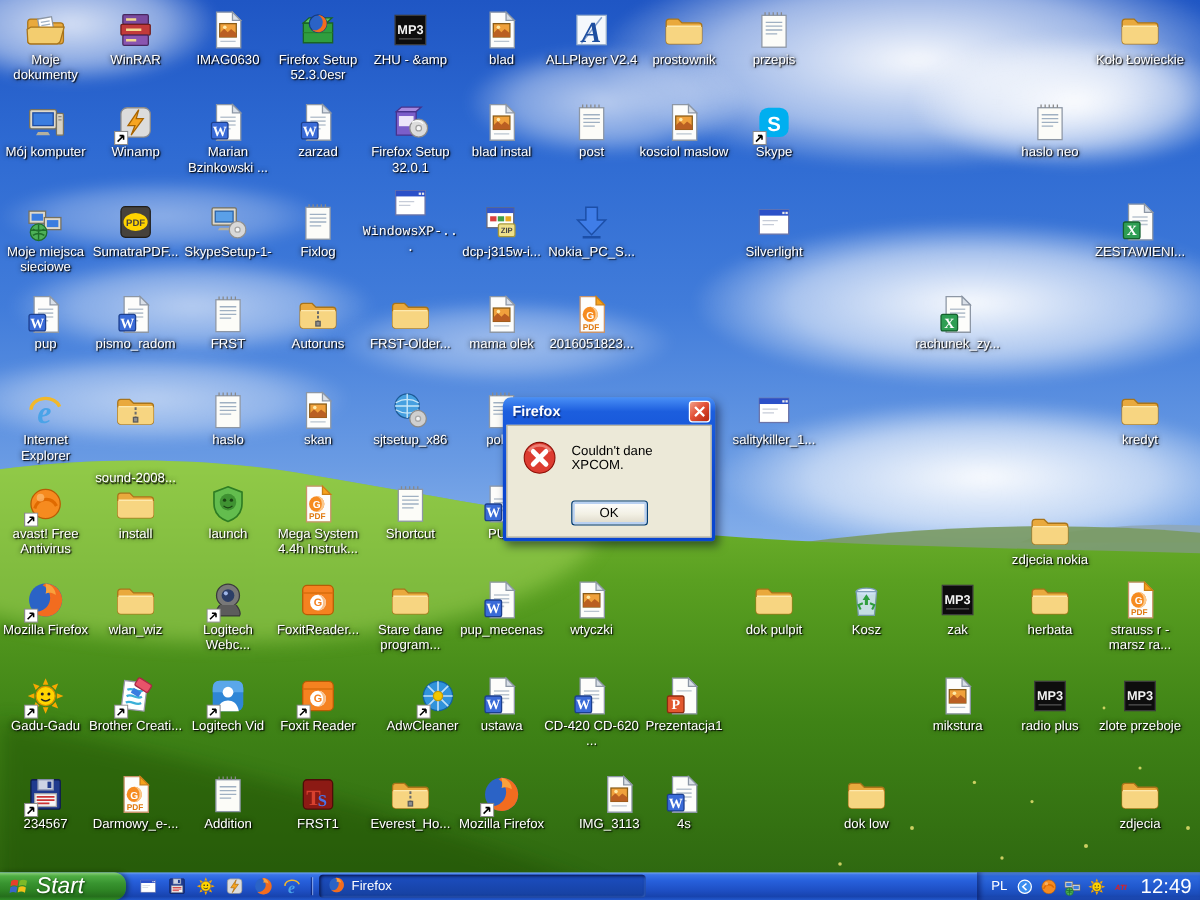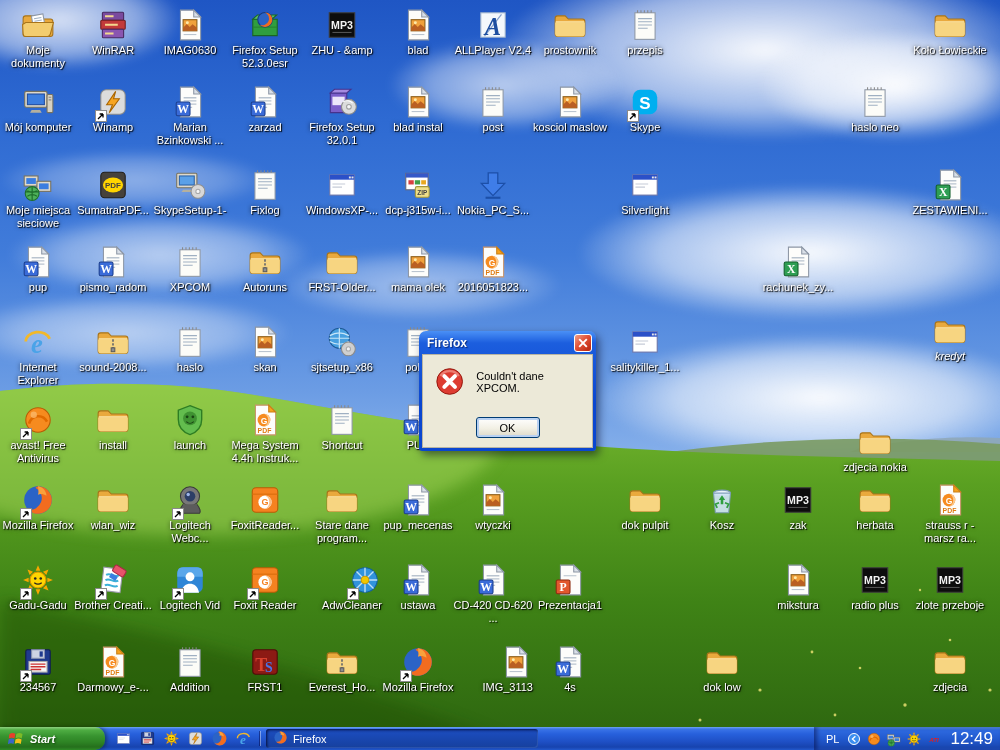--- a/index.html
+++ b/index.html
@@ -44,21 +44,21 @@
   .dlg-foot{display:flex;justify-content:center;margin-top:auto;padding-bottom:9px;}
   .btn-ok{width:64px;height:21px;font-size:11px;font-family:inherit;cursor:pointer;color:#000;
     background:linear-gradient(180deg,#fff 0%,#f2f0e4 55%,#ddd8c8 100%);
     border:1px solid #003c74;border-radius:3px;box-shadow:inset 0 0 0 2px #b9d1f2;}
   
   .taskbar{position:absolute;left:0;bottom:0;width:100%;height:23px;z-index:100;display:flex;align-items:stretch;
     background:linear-gradient(180deg,#6fa5f2 0,#3a74e8 2px,#2760dc 7px,#1e4fc4 15px,#1743ae 20px,#2258cc 23px);}
   .start{width:98px;flex:none;display:flex;align-items:center;gap:4px;padding-left:7px;cursor:pointer;
     background:linear-gradient(180deg,#8ed17f 0,#4fae43 3px,#389430 9px,#2e8424 15px,#256f1c 20px,#2f8b26 23px);
     border-radius:0 10px 10px 0;box-shadow:2px 0 4px rgba(0,20,0,.45);}
-  .start-label{color:#fff;font-weight:bold;font-style:italic;font-size:11px;text-shadow:1px 1px 2px #14430e;padding-right:10px;}
+  .start-label{color:#fff;font-weight:normal;font-style:italic;font-size:19px;text-shadow:1px 1px 2px #14430e;padding-right:10px;}
   .quicklaunch{display:flex;align-items:center;gap:7px;padding:0 6px 0 10px;}
   .ql{width:17px;height:17px;cursor:pointer;}
   .sep{width:1px;margin:4px 2px;background:rgba(255,255,255,.4);box-shadow:-1px 0 0 rgba(0,0,60,.45);}
   #tasks{display:flex;align-items:stretch;}
   .task{display:flex;align-items:center;gap:5px;margin:2px 0 2px 3px;width:272px;padding:0 7px;cursor:pointer;
     background:linear-gradient(180deg,#1c4ec2,#16409e);border:none;border-radius:3px;color:#fff;font-size:11px;
     font-family:inherit;box-shadow:inset 1px 1px 3px rgba(0,0,30,.8),inset -1px -1px 1px rgba(80,130,230,.5);}
   .task svg{flex:none;}
   .tray{margin-left:auto;display:flex;align-items:center;gap:4px;padding:0 7px 0 12px;
     background:linear-gradient(180deg,#5c99f0 0,#2e6ae0 3px,#2159ce 12px,#1a49b4 20px,#2258cc 23px);
@@ -340,21 +340,21 @@
         <span class="lbl">SkypeSetup-1-</span>
       </div>
       <div class="desk-icon" style="left: 225px; top: 168px;">
         <span class="ico"><svg width="34" height="34" viewBox="0 0 32 32">
             <rect x="6.5" y="4.5" width="19" height="25" fill="#fcfcf8" stroke="#8d97a5"></rect>
             <path d="M9 4.5V2m3.2 2.5V2m3.2 2.5V2m3.2 2.5V2m3.2 2.5V2" stroke="#888"></path>
             <path d="M9.5 10h13M9.5 13h13M9.5 16h13M9.5 19h9" stroke="#9fb0c2"></path>
           </svg></span>
         <span class="lbl">Fixlog</span>
       </div>
-      <div class="desk-icon" style="left: 302px; top: 168px;">
+      <div class="desk-icon" style="left: 302px; top: 152px; font-family: Liberation Mono, monospace;">
         <span class="ico"><svg width="34" height="34" viewBox="0 0 32 32">
             <rect x="4.5" y="6.5" width="23" height="19" fill="#fff" stroke="#6b74a8"></rect>
             <rect x="4.5" y="6.5" width="23" height="4.5" fill="#2b50c8"></rect>
             <rect x="22.5" y="8" width="1.8" height="1.8" fill="#e8e8e8"></rect>
             <rect x="25" y="8" width="1.8" height="1.8" fill="#e8e8e8"></rect>
             <path d="M7 15h12M7 18h9" stroke="#c6ccd8"></path>
           </svg></span>
         <span class="lbl">WindowsXP-...</span>
       </div>
       <div class="desk-icon" style="left: 378px; top: 168px;">
@@ -415,21 +415,21 @@
             <text x="9.5" y="26.5" font-size="11" font-weight="bold" fill="#fff" text-anchor="middle" font-family="Liberation Serif,serif">W</text>
           </svg></span>
         <span class="lbl">pismo_radom</span>
       </div>
       <div class="desk-icon" style="left: 150px; top: 245px;">
         <span class="ico"><svg width="34" height="34" viewBox="0 0 32 32">
             <rect x="6.5" y="4.5" width="19" height="25" fill="#fcfcf8" stroke="#8d97a5"></rect>
             <path d="M9 4.5V2m3.2 2.5V2m3.2 2.5V2m3.2 2.5V2m3.2 2.5V2" stroke="#888"></path>
             <path d="M9.5 10h13M9.5 13h13M9.5 16h13M9.5 19h9" stroke="#9fb0c2"></path>
           </svg></span>
-        <span class="lbl">XPCOM</span>
+        <span class="lbl">FRST</span>
       </div>
       <div class="desk-icon" style="left: 225px; top: 245px;">
         <span class="ico"><svg width="34" height="34" viewBox="0 0 32 32">
             <path d="M2 10c0-1.5 1-2.6 2.4-2.6h7l3 3h13.2c1.4 0 2.4 1 2.4 2.4v11.4c0 1.5-1 2.6-2.4 2.6H4.4C3 26.8 2 25.7 2 24.2z" fill="#e9a93d" stroke="#a8741a"></path>
             <path d="M2 13.6h28v10.6c0 1.5-1 2.6-2.4 2.6H4.4C3 26.8 2 25.7 2 24.2z" fill="#f7d581"></path>
             <path d="M2.6 13.1h26.8" stroke="#fde9ad" stroke-width="1.2"></path>
             <path d="M16 13.5V24" stroke="#6b6b6b" stroke-width="1.6" stroke-dasharray="2.2 1.4"></path>
             <rect x="14.3" y="21.5" width="3.4" height="3.6" fill="#8f8f8f" stroke="#5c5c5c"></rect>
           </svg></span>
         <span class="lbl">Autoruns</span>
@@ -474,21 +474,21 @@
           </svg></span>
         <span class="lbl">rachunek_zy...</span>
       </div>
       <div class="desk-icon" style="left: -2px; top: 325px;">
         <span class="ico"><svg width="34" height="34" viewBox="0 0 32 32">
             <path d="M4.5 15.5A11.5 9 0 0 1 27 13" fill="none" stroke="#f2b82a" stroke-width="2.6"></path>
             <text x="15" y="26" font-size="25" font-style="italic" font-weight="bold" fill="#4aa3e8" text-anchor="middle" font-family="Liberation Serif,serif">e</text>
           </svg></span>
         <span class="lbl">Internet Explorer</span>
       </div>
-      <div class="desk-icon" style="left: 73px; top: 325px;">
+      <div class="desk-icon" style="left: 73px; top: 325px; gap: 32px;">
         <span class="ico"><svg width="34" height="34" viewBox="0 0 32 32">
             <path d="M2 10c0-1.5 1-2.6 2.4-2.6h7l3 3h13.2c1.4 0 2.4 1 2.4 2.4v11.4c0 1.5-1 2.6-2.4 2.6H4.4C3 26.8 2 25.7 2 24.2z" fill="#e9a93d" stroke="#a8741a"></path>
             <path d="M2 13.6h28v10.6c0 1.5-1 2.6-2.4 2.6H4.4C3 26.8 2 25.7 2 24.2z" fill="#f7d581"></path>
             <path d="M2.6 13.1h26.8" stroke="#fde9ad" stroke-width="1.2"></path>
             <path d="M16 13.5V24" stroke="#6b6b6b" stroke-width="1.6" stroke-dasharray="2.2 1.4"></path>
             <rect x="14.3" y="21.5" width="3.4" height="3.6" fill="#8f8f8f" stroke="#5c5c5c"></rect>
           </svg></span>
         <span class="lbl">sound-2008...</span>
       </div>
       <div class="desk-icon" style="left: 225px; top: 325px;">
@@ -530,21 +530,21 @@
       <div class="desk-icon" style="left: 605px; top: 325px;">
         <span class="ico"><svg width="34" height="34" viewBox="0 0 32 32">
             <rect x="4.5" y="6.5" width="23" height="19" fill="#fff" stroke="#6b74a8"></rect>
             <rect x="4.5" y="6.5" width="23" height="4.5" fill="#2b50c8"></rect>
             <rect x="22.5" y="8" width="1.8" height="1.8" fill="#e8e8e8"></rect>
             <rect x="25" y="8" width="1.8" height="1.8" fill="#e8e8e8"></rect>
             <path d="M7 15h12M7 18h9" stroke="#c6ccd8"></path>
           </svg></span>
         <span class="lbl">salitykiller_1...</span>
       </div>
-      <div class="desk-icon" style="left: 910px; top: 314px; font-style: italic;">
+      <div class="desk-icon" style="left: 910px; top: 325px;">
         <span class="ico"><svg width="34" height="34" viewBox="0 0 32 32">
             <path d="M2 10c0-1.5 1-2.6 2.4-2.6h7l3 3h13.2c1.4 0 2.4 1 2.4 2.4v11.4c0 1.5-1 2.6-2.4 2.6H4.4C3 26.8 2 25.7 2 24.2z" fill="#e9a93d" stroke="#a8741a"></path>
             <path d="M2 13.6h28v10.6c0 1.5-1 2.6-2.4 2.6H4.4C3 26.8 2 25.7 2 24.2z" fill="#f7d581"></path>
             <path d="M2.6 13.1h26.8" stroke="#fde9ad" stroke-width="1.2"></path>
           </svg></span>
         <span class="lbl">kredyt</span>
       </div>
       <div class="desk-icon" style="left: -2px; top: 403px;">
         <span class="ico"><svg width="34" height="34" viewBox="0 0 32 32">
             <circle cx="16" cy="16" r="11.5" fill="#f68b1f" stroke="#b85c04"></circle>

